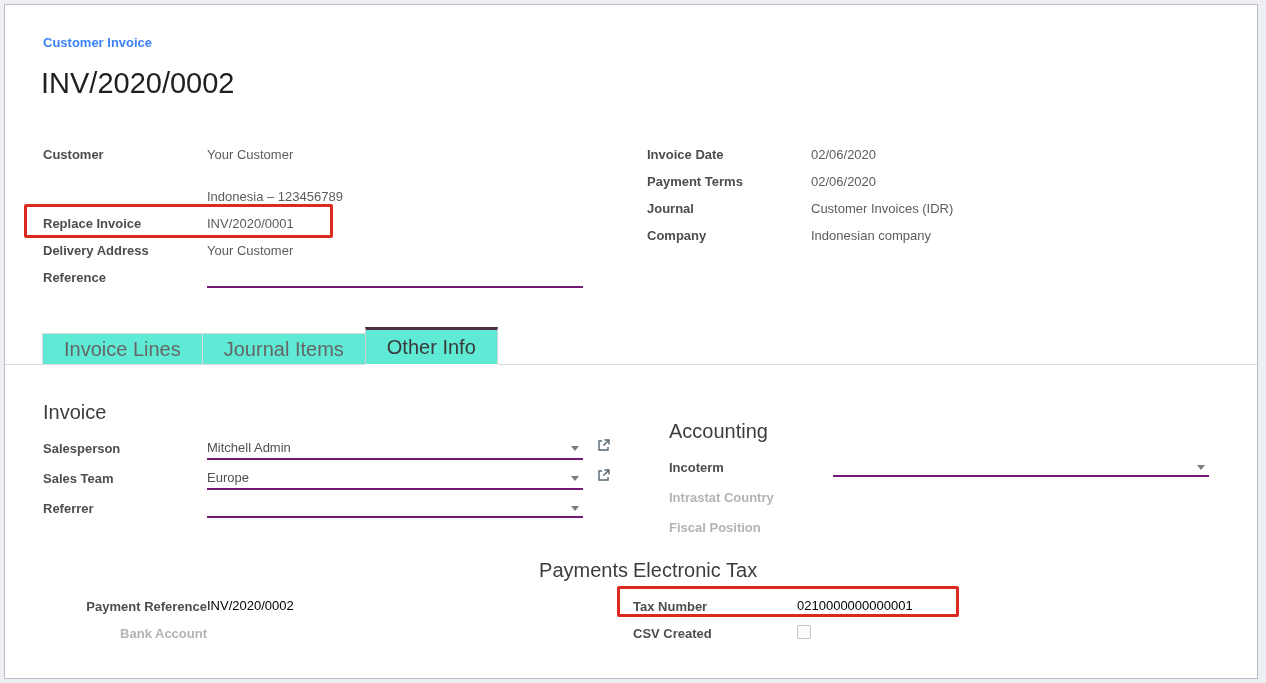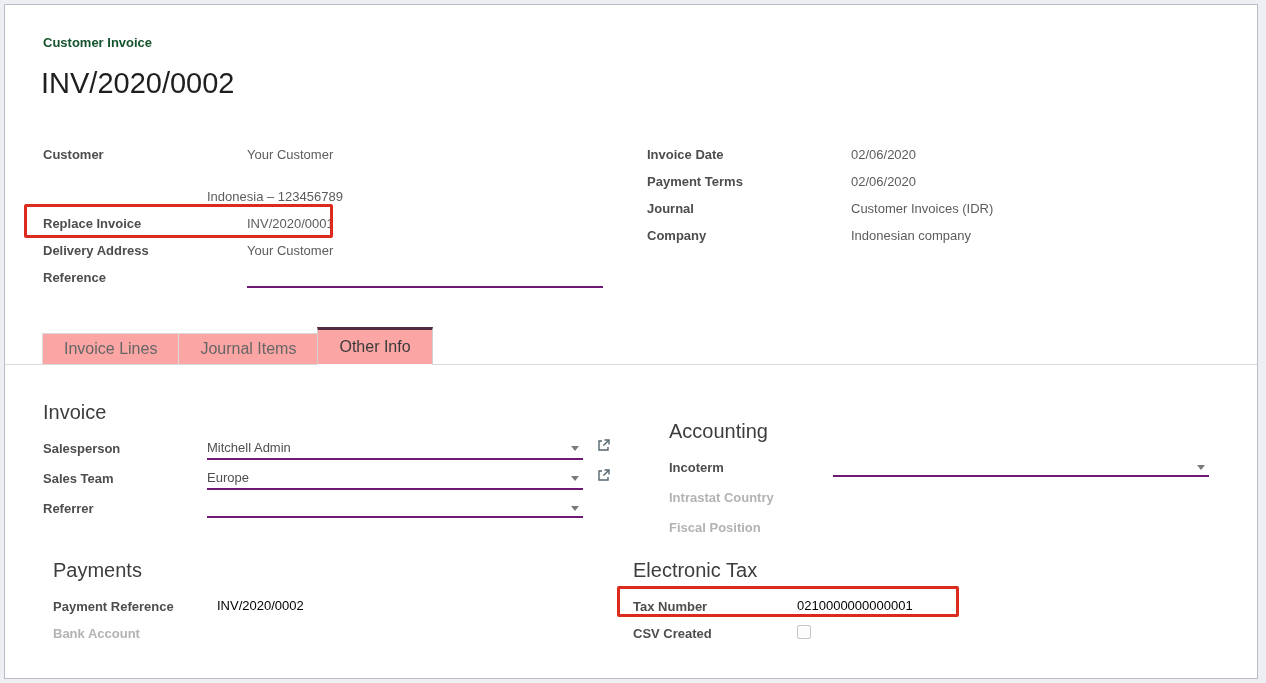--- a/index.html
+++ b/index.html
@@ -12,31 +12,31 @@
   }
   .card {
     position:absolute; left:4px; top:4px;
     width:1254px; height:675px;
     background:#fff;
     border:1px solid #b9bdc7;
   }
   
   .doc-type {
     position:absolute; left:38px; top:30px;
-    font-size:13px; font-weight:bold; color:#14532d;
+    font-size:13px; font-weight:bold; color:#3b82f6;
   }
   .doc-title {
     position:absolute; left:36px; top:62px;
     font-size:29px; font-weight:400; color:#1f1f1f;
   }
   
   .fgroup { position:absolute; font-size:13px; }
   .fgroup-left  { left:38px;  top:140px; width:560px; }
   .fgroup-right { left:628px; top:140px; width:600px;margin-left:14px; }
-  .frow { display:flex; line-height:20px; margin-bottom:7px;gap:40px; }
+  .frow { display:flex; line-height:20px; margin-bottom:7px; }
   .frow .lbl { flex:0 0 164px; font-weight:bold; color:#4d4d4d; }
   .frow .val { color:#5c5c5c; }
   .link { color:#008784; cursor:pointer; }
   .addr-line { margin-top:22px; margin-left:164px; color:#5c5c5c; line-height:20px; margin-bottom:7px; }
   .val-input {
     width:376px; border-bottom:2px solid #701a75; position:relative;
     color:#4f4f4f; min-height:20px; padding-right:18px;
   }
   .caret {
     position:absolute; right:4px; top:8px;
@@ -48,37 +48,37 @@
   
   .tabbar {
     position:absolute; left:0; right:0; top:322px; height:38px;
     border-bottom:1px solid #d9d9d9;
     padding-left:37px;
     display:flex; align-items:flex-end;
   }
   .tab {
     height:31px; padding:0 21px;
     display:flex; align-items:center;
-    font-size:16px; color:#666;
+    font-size:20px; color:#666;
     border:1px solid #dadada; border-bottom:none;
-    background:#fca5a5; cursor:pointer;
+    background:#5eead4; cursor:pointer;
   }
   .tab + .tab { margin-left:-1px; }
   .tab.active {
     height:38px; margin-bottom:-1px;
     border-top:3px solid #512b40;
     border-left:1px solid #d0d0d0; border-right:1px solid #d0d0d0;
     border-bottom:1px solid #fff;
     color:#3a3a3a; position:relative; z-index:2;
   }
   
   .section { position:absolute; font-size:13px; }
   .sec-invoice    { left:38px;  top:394px; width:585px; }
   .sec-accounting { left:664px; top:394px; width:585px;margin-top:19px; }
-  .sec-payments   { left:48px;  top:552px; width:585px; }
+  .sec-payments   { left:38px;  top:552px; width:585px;text-align:right; }
   .sec-etax       { left:628px; top:552px; width:585px; }
   .sec-title { font-size:20px; font-weight:400; color:#3d3d3d; line-height:26px; margin-bottom:13px; }
   .srow { display:flex; align-items:flex-start; line-height:20px; min-height:30px; }
   .srow .lbl { flex:0 0 164px; font-weight:bold; color:#4d4d4d; padding-top:1px; }
   .srow .lbl.muted { color:#b3b3b3; }
   .srow-tight { min-height:27px; }
   .checkbox {
     width:14px; height:14px; margin-top:2px;
     border:1px solid #c6c6c6; background:#fcfcfc; border-radius:2px;
     display:inline-block; cursor:pointer;

